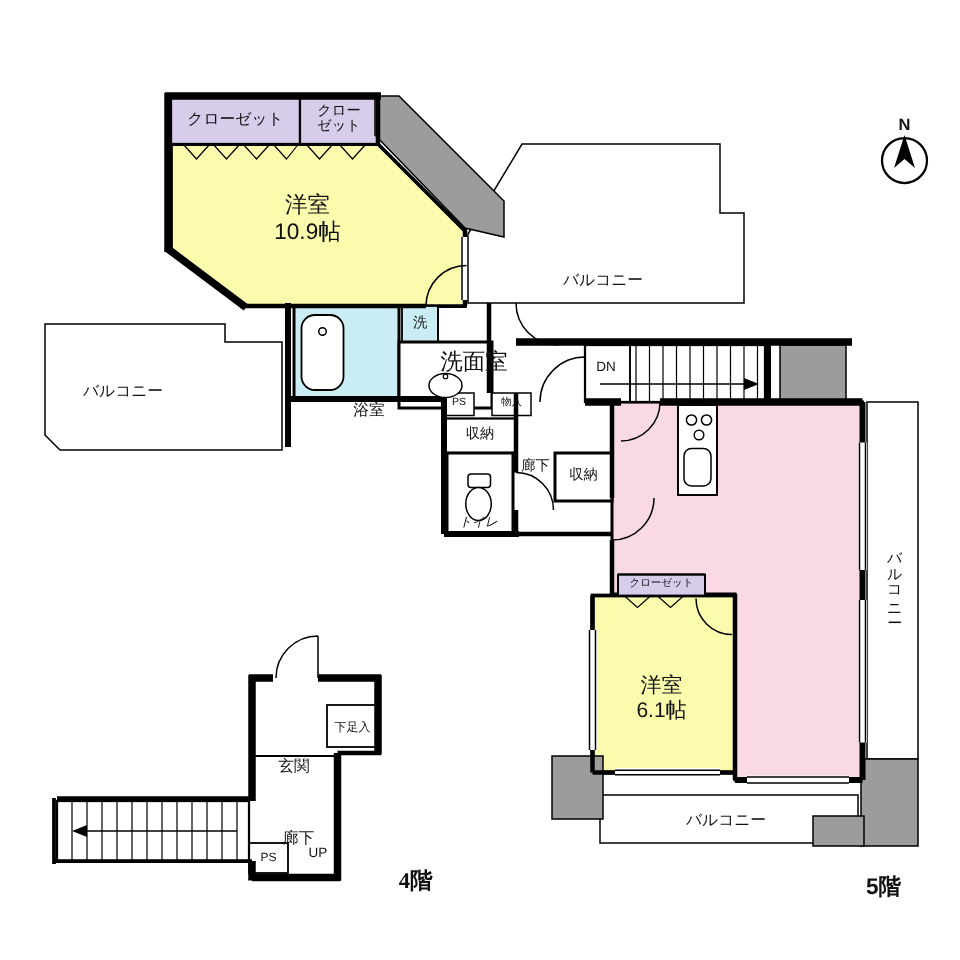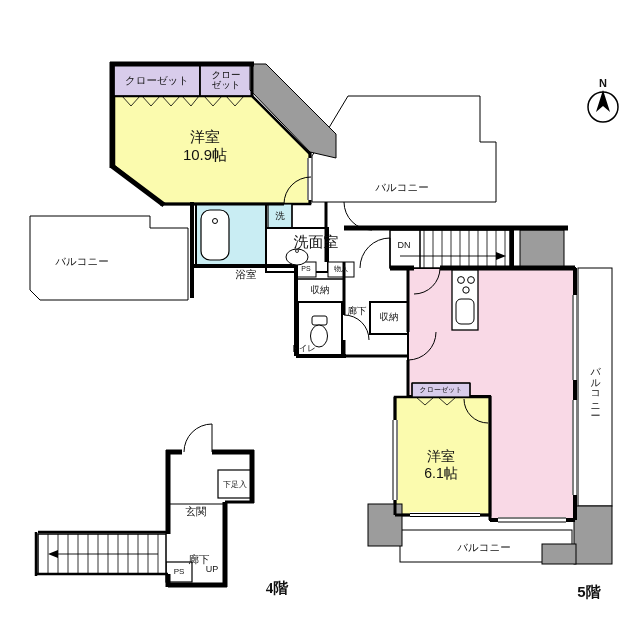--- a/index.html
+++ b/index.html
@@ -131,21 +131,21 @@
 <div class="lbl" style="left:246px;top:227px;font-size:10.5px;margin-top:47px;">浴室</div>
 <div class="lbl" style="left:280px;top:216px;font-size:9.5px;">洗</div>
 <div class="lbl" style="left:284px;top:242px;font-size:15px;margin-left:32px;">洗面室</div>
 <div class="lbl" style="left:82px;top:261px;font-size:10.5px;">バルコニー</div>
 <div class="lbl" style="left:404px;top:245px;font-size:9px;">DN</div>
 <div class="lbl" style="left:306px;top:269px;font-size:7px;">PS</div>
 <div class="lbl" style="left:341px;top:269px;font-size:7px;">物入</div>
 <div class="lbl" style="left:320px;top:290px;font-size:9.5px;">収納</div>
 <div class="lbl" style="left:357px;top:311px;font-size:9.5px;">廊下</div>
 <div class="lbl" style="left:389px;top:317px;font-size:9.5px;">収納</div>
-<div class="lbl" style="left:303px;top:348px;font-size:8.5px;">トイレ</div>
+<div class="lbl" style="left:319px;top:348px;font-size:8.5px;font-style:italic;">トイレ</div>
 <div class="lbl" style="left:441px;top:390px;font-size:7px;">クローゼット</div>
 <div class="lbl" style="left:441px;top:465px;font-size:14px;">洋室
 6.1帖</div>
 <div class="lbl v" style="left:595px;top:385px;font-size:10px;">バルコニー</div>
 <div class="lbl" style="left:484px;top:547px;font-size:10.5px;">バルコニー</div>
 <div class="lbl" style="left:196px;top:481px;font-size:10.5px;margin-top:30px;">玄関</div>
 <div class="lbl" style="left:235px;top:485px;font-size:8px;">下足入</div>
 <div class="lbl" style="left:212px;top:545px;font-size:9px;margin-top:24px;">UP</div>
 <div class="lbl" style="left:199px;top:559px;font-size:10.5px;">廊下</div>
 <div class="lbl" style="left:179px;top:572px;font-size:8px;">PS</div>

